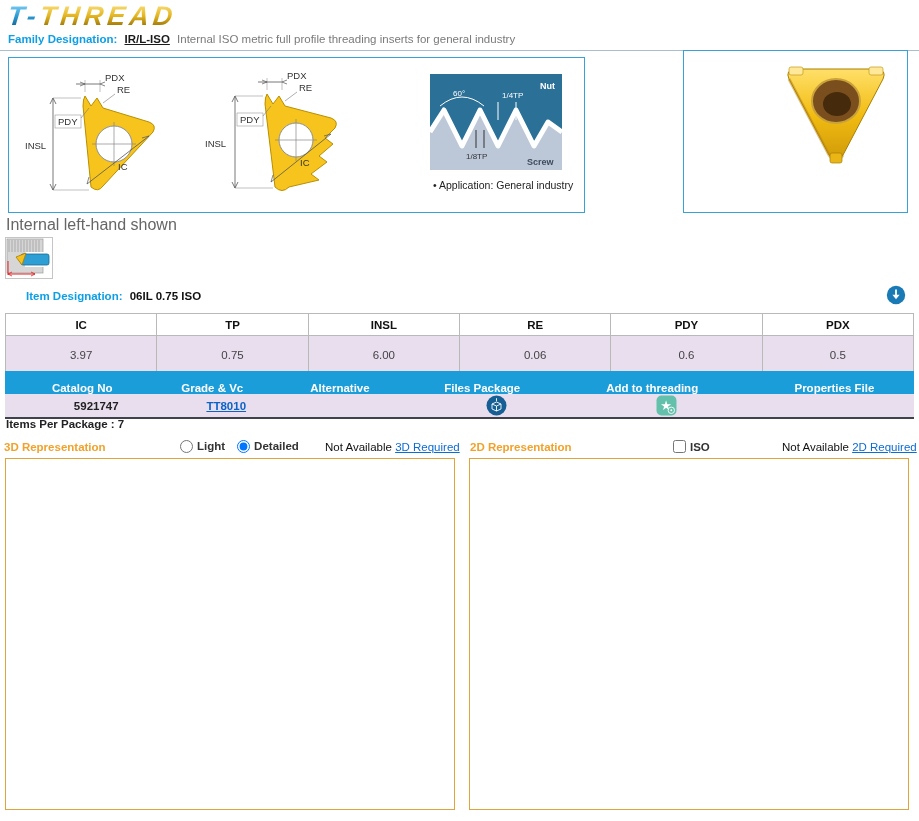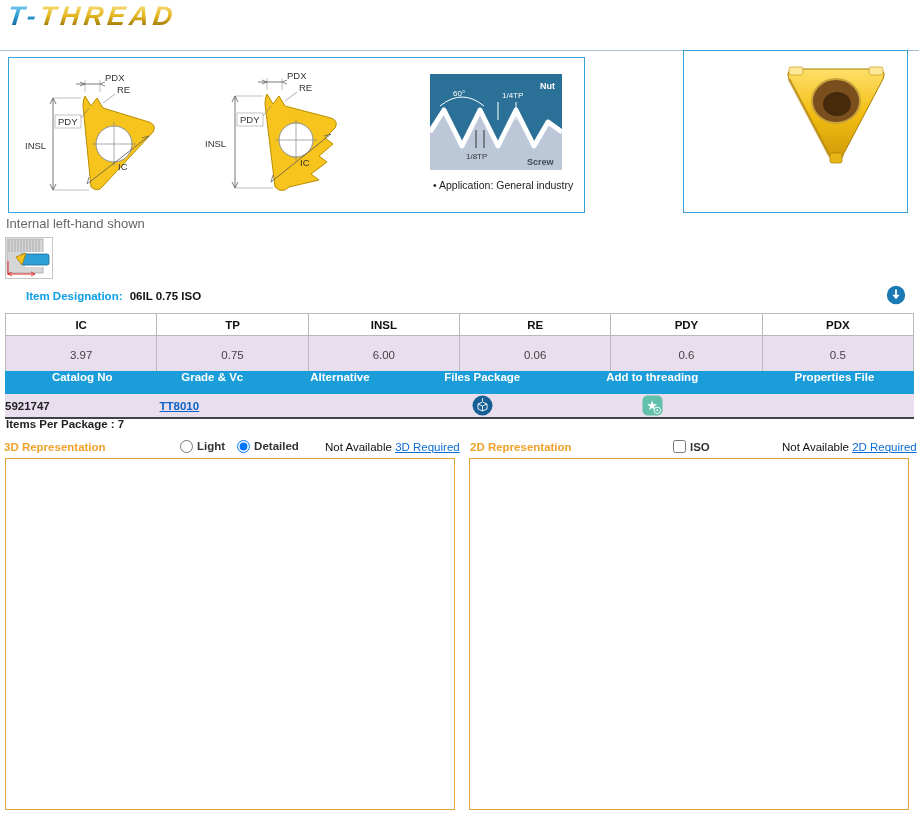--- a/index.html
+++ b/index.html
@@ -17,40 +17,40 @@
   .family .flabel { color:#0d9fe5; font-weight:bold; }
   .family .fcode { color:#1a1a1a; font-weight:bold; text-decoration:underline; margin-left:4px; }
   .family .fdesc { color:#7a7a7a; margin-left:4px; }
   .divider { left:0; top:50px; width:919px; border-top:1px solid #a9bfce; }
 
   
   .diagram-box { left:8px; top:57px; width:577px; height:156px; border:1px solid #38a1d7; background:#fff; }
   .photo-box   { left:683px; top:50px; width:225px; height:163px; border:1px solid #38a1d7; background:#fff; }
   .app-note { left:424px; top:121px; font-size:10.5px; color:#222; white-space:nowrap; }
 
-  .caption { left:6px; top:216px; font-size:13px; color:#666; }
+  .caption { left:6px; top:216px; font-size:16px; color:#666; }
   .thumb { left:5px; top:237px; }
 
   .item-row { left:6px; top:290px; font-size:11.5px; white-space:nowrap; }
   .item-row .ilabel { color:#0d9fe5; font-weight:bold;padding-left:20px; }
   .item-row .ivalue { color:#111; font-weight:bold; margin-left:4px; }
   .dl-btn { left:886px; top:285px; width:20px; height:20px; cursor:pointer; }
 
   
   table.params { left:5px; top:313px; width:909px; border-collapse:collapse; table-layout:fixed; position:absolute; }
   table.params td { border:1px solid #b9b9b9; text-align:center; font-size:11.5px; }
   table.params tr.phead td { background:#fff; font-weight:bold; color:#111; height:22px; }
   table.params tr.pval td { background:#e8deee; color:#444; height:39px; }
 
   
   .catalog { left:5px; top:371px; width:909px; border-bottom:2px solid #40414b; }
-  .cat-head { display:flex; background:#1b9dd9; height:23px; align-items:flex-start; }
+  .cat-head { display:flex; background:#1b9dd9; height:23px; align-items:flex-end; }
   .cat-head > div { color:#fff; font-weight:bold; font-size:11.5px; text-align:center; }
   .cat-row { display:flex; background:#e8deee; height:23px; align-items:center; }
-  .cat-row > div { font-size:11.5px; }
+  .cat-row > div { text-align:center; font-size:11.5px;padding-left:28px; }
   .cw1{width:17%;} .cw2{width:11.6%;} .cw3{width:16.5%;} .cw4{width:14.8%;} .cw5{width:22.6%;} .cw6{width:17.5%;}
   .cat-no { font-weight:bold; color:#222; }
   .grade-link { font-weight:bold; color:#0c63c7; text-decoration:underline; cursor:pointer;margin-top:37px; }
 
   .ipp { left:6px; top:418px; font-size:11.5px; font-weight:bold; color:#222; }
 
   
   .rep-title { font-size:11.5px; font-weight:bold; color:#f0a22c; }
   .t3d { left:4px; top:441px;text-align:center; } .t2d { left:470px; top:441px; }
   .radio-group { left:180px; top:440px; display:flex; gap:12px; align-items:center; font-size:11.5px; font-weight:bold; color:#333; }
@@ -68,20 +68,25 @@
 
   .icon-cell { display:flex; justify-content:center; align-items:center; }
 </style>
 </head>
 <body>
 
 <div class="page">
 
   <div class="abs logo"><span class="lt">T-</span><span class="lth">THREAD</span></div>
 
+  <div class="abs family">
+    <span class="flabel">Family Designation:</span>
+    <span class="fcode">IR/L-ISO</span>
+    <span class="fdesc">Internal ISO metric full profile threading inserts for general industry</span>
+  </div>
   <div class="abs divider"></div>
 
   <div class="abs diagram-box">
 
     <svg class="abs" style="left:12px; top:8px;" width="185" height="140" viewBox="0 0 185 140">
       <path d="M 64 30 L 70 40 L 76 32 L 82 42 L 128 56 Q 136 59 132 66 L 82 120 Q 77 127 70 121 L 62 40 Q 62 33 64 30 Z" fill="#f6c41c" stroke="#b98f00" stroke-width="1"></path>
       <circle cx="93" cy="78" r="18" fill="#fff" stroke="#8f8f8f" stroke-width="1"></circle>
       <line x1="71" y1="78" x2="115" y2="78" stroke="#888" stroke-width="0.7"></line>
       <line x1="93" y1="56" x2="93" y2="100" stroke="#888" stroke-width="0.7"></line>
 

